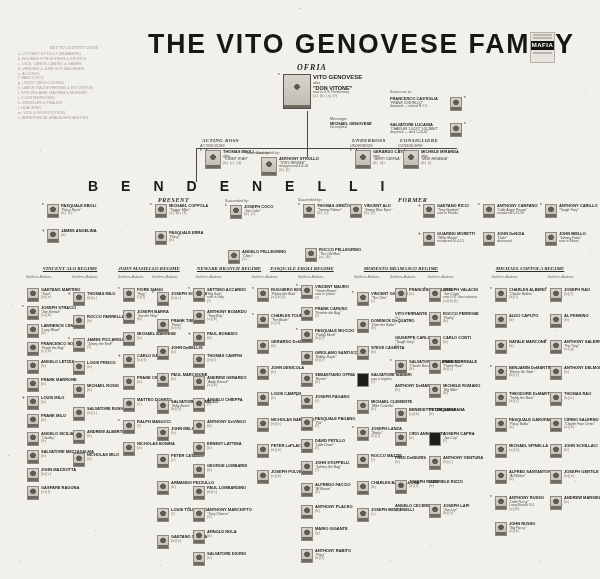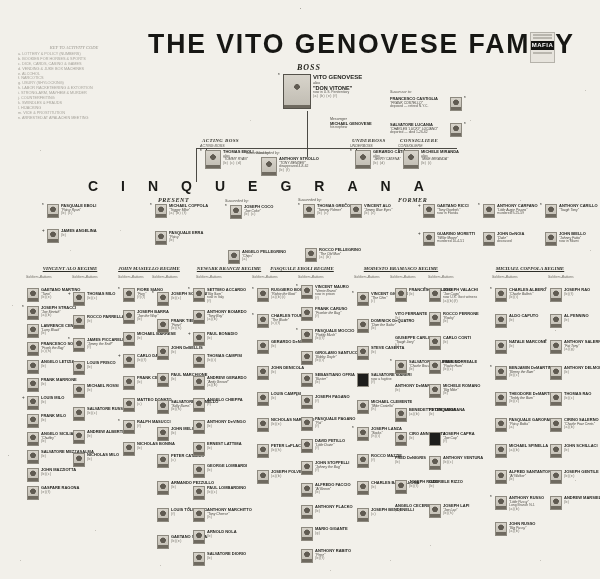--- a/index.html
+++ b/index.html
@@ -80,21 +80,21 @@
         <div>h. LABOR RACKETEERING &amp; EXTORTION</div>
         <div>i. STRONG-ARM, MAYHEM &amp; MURDER</div>
         <div>j. COUNTERFEITING</div>
         <div>k. SWINDLES &amp; FRAUDS</div>
         <div>l. HIJACKING</div>
         <div>m. VICE &amp; PROSTITUTION</div>
         <div>n. ARRESTED AT APALACHIN MEETING</div>
       </div>
   </div>
 
-  <div class="abs bosslbl" style="left:297px;top:63px;">BOSS</div>
+  <div class="abs bosslbl" style="left:297px;top:63px;">OFRIA</div>
   <div class="entry" style="left:278px;top:74px;">
     <span class="mark">*</span>
     <span class="ph boss"></span>
     <span class="txt">
       <div class="bnm">VITO GENOVESE</div>
       <div class="bal">alias</div>
       <div class="ba2">"DON VITONE"</div>
       <div class="nt">now in U.S. Penitentiary</div>
       <div class="cd">(a) (b) (e) (f)</div>
     </span>
@@ -109,21 +109,21 @@
   <div id="successors"></div>
 
   <div class="line" style="left:307px;top:111px;width:1px;height:37px;"></div>
   <div class="line" style="left:196px;top:148px;width:261px;height:1px;"></div>
   <div class="line" style="left:196px;top:148px;width:1px;height:34px;"></div>
   <div class="line" style="left:206px;top:148px;width:1px;height:4px;"></div>
   <div class="line" style="left:307px;top:148px;width:1px;height:9px;"></div>
   <div class="line" style="left:356px;top:148px;width:1px;height:4px;"></div>
   <div class="line" style="left:404px;top:148px;width:1px;height:4px;"></div>
 
-  <div class="abs caporegime" style="left:88px;top:178px;">CINQUEGRANA</div>
+  <div class="abs caporegime" style="left:88px;top:178px;">BENDENELLI</div>
 
   <div class="abs gheader" style="left:158px;top:197px;">PRESENT</div>
   <div class="abs gheader" style="left:398px;top:197px;">FORMER</div>
 <div class="entry" style="left: 390px; top: 97px;">
       <span class="txt" style="width: 58px; white-space: normal;">
         <div class="nm">FRANCESCO CASTIGLIA</div>
         <div class="al">"FRANK COSTELLO"</div>
         <div class="nt">deposed — retired N.Y.C.</div>
       </span>
       <span class="ph"></span>

